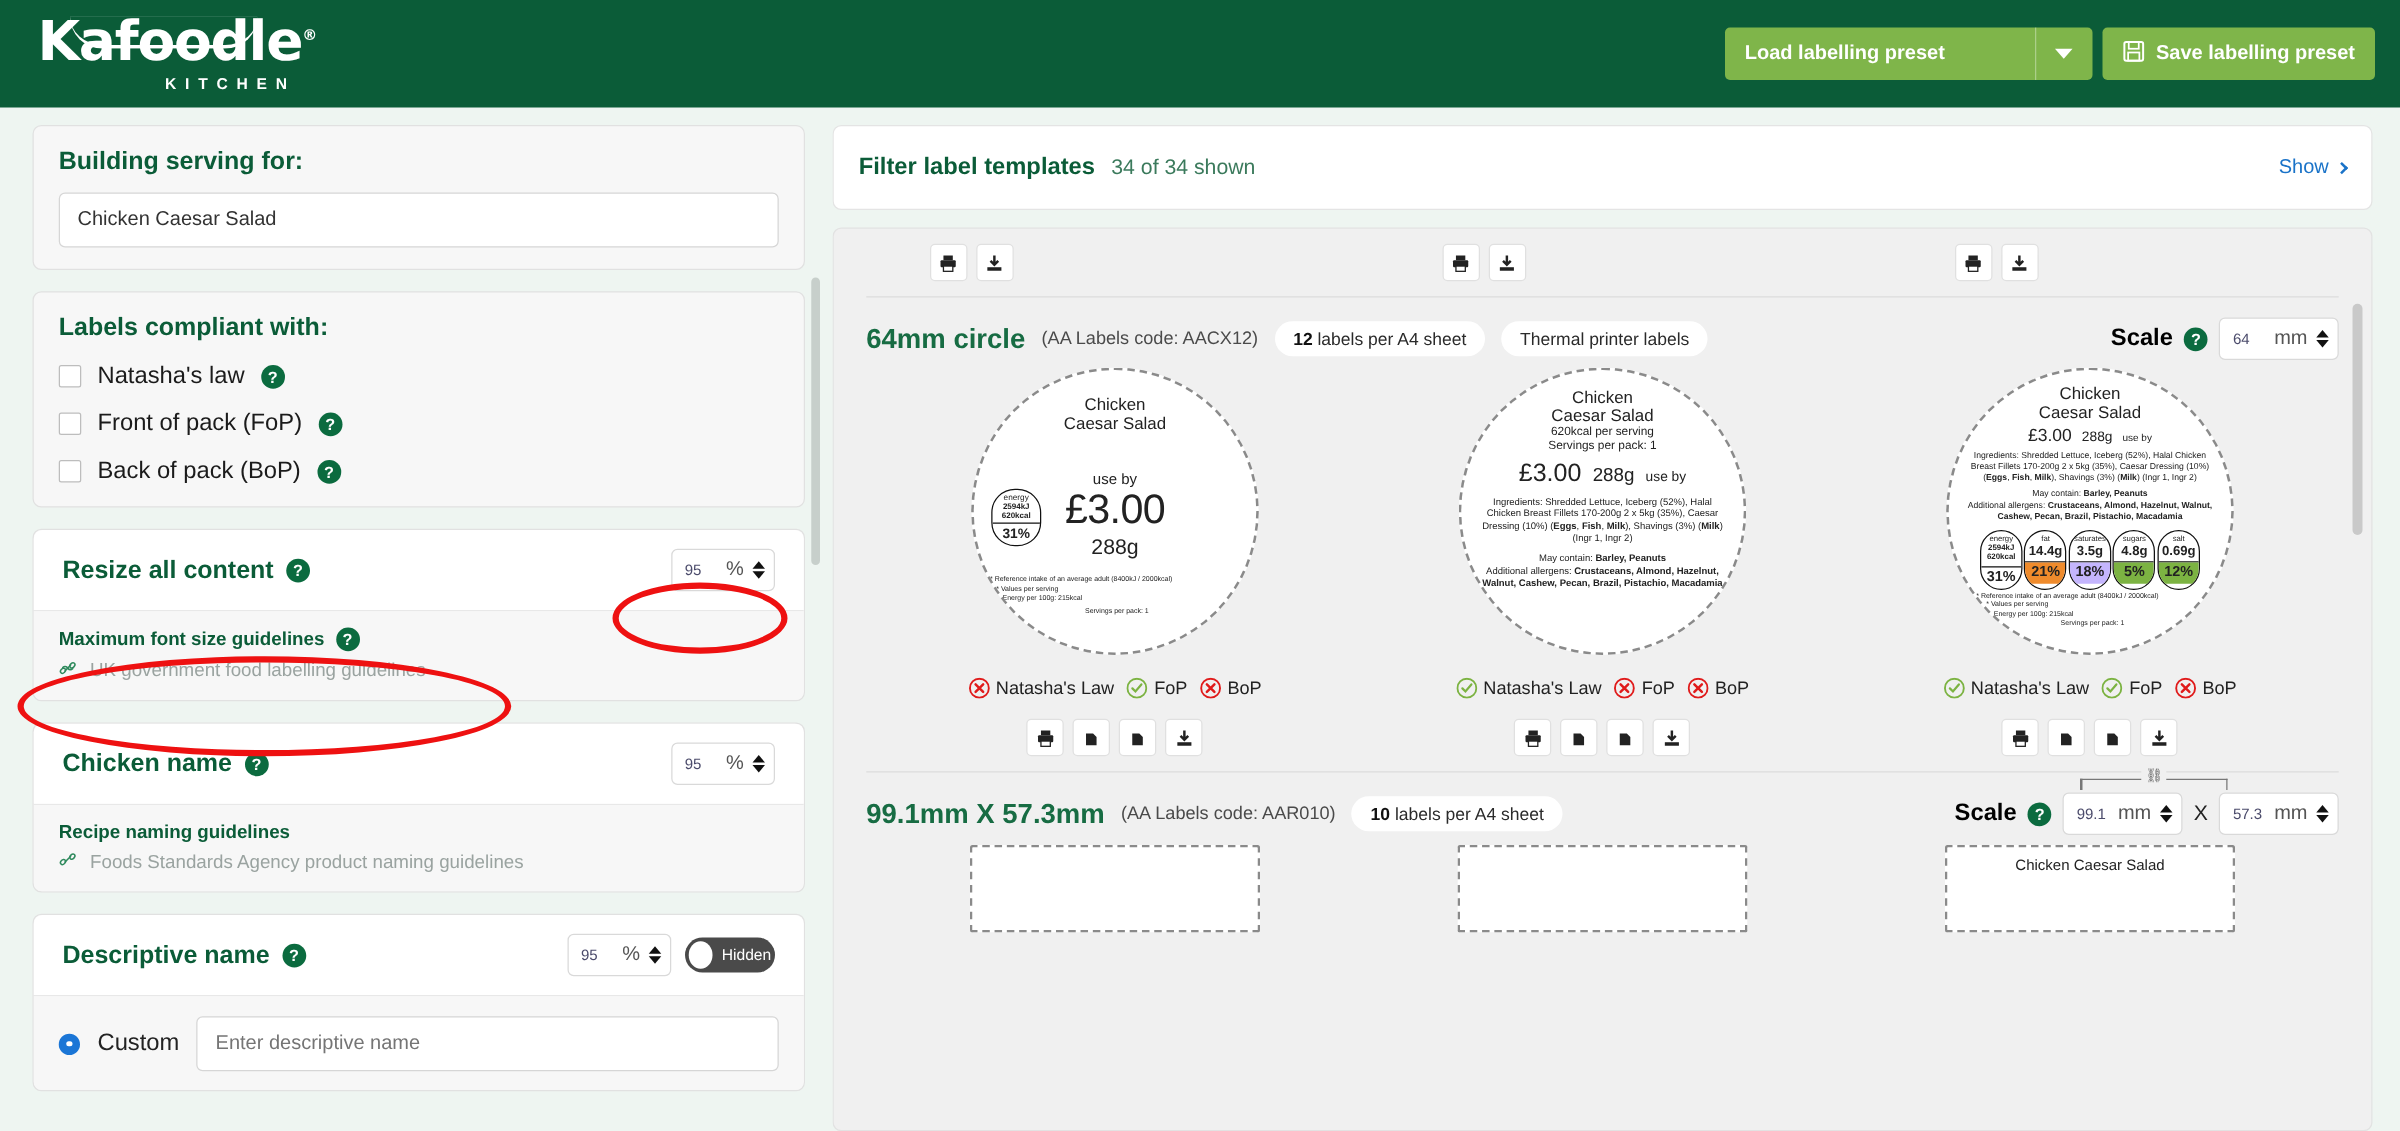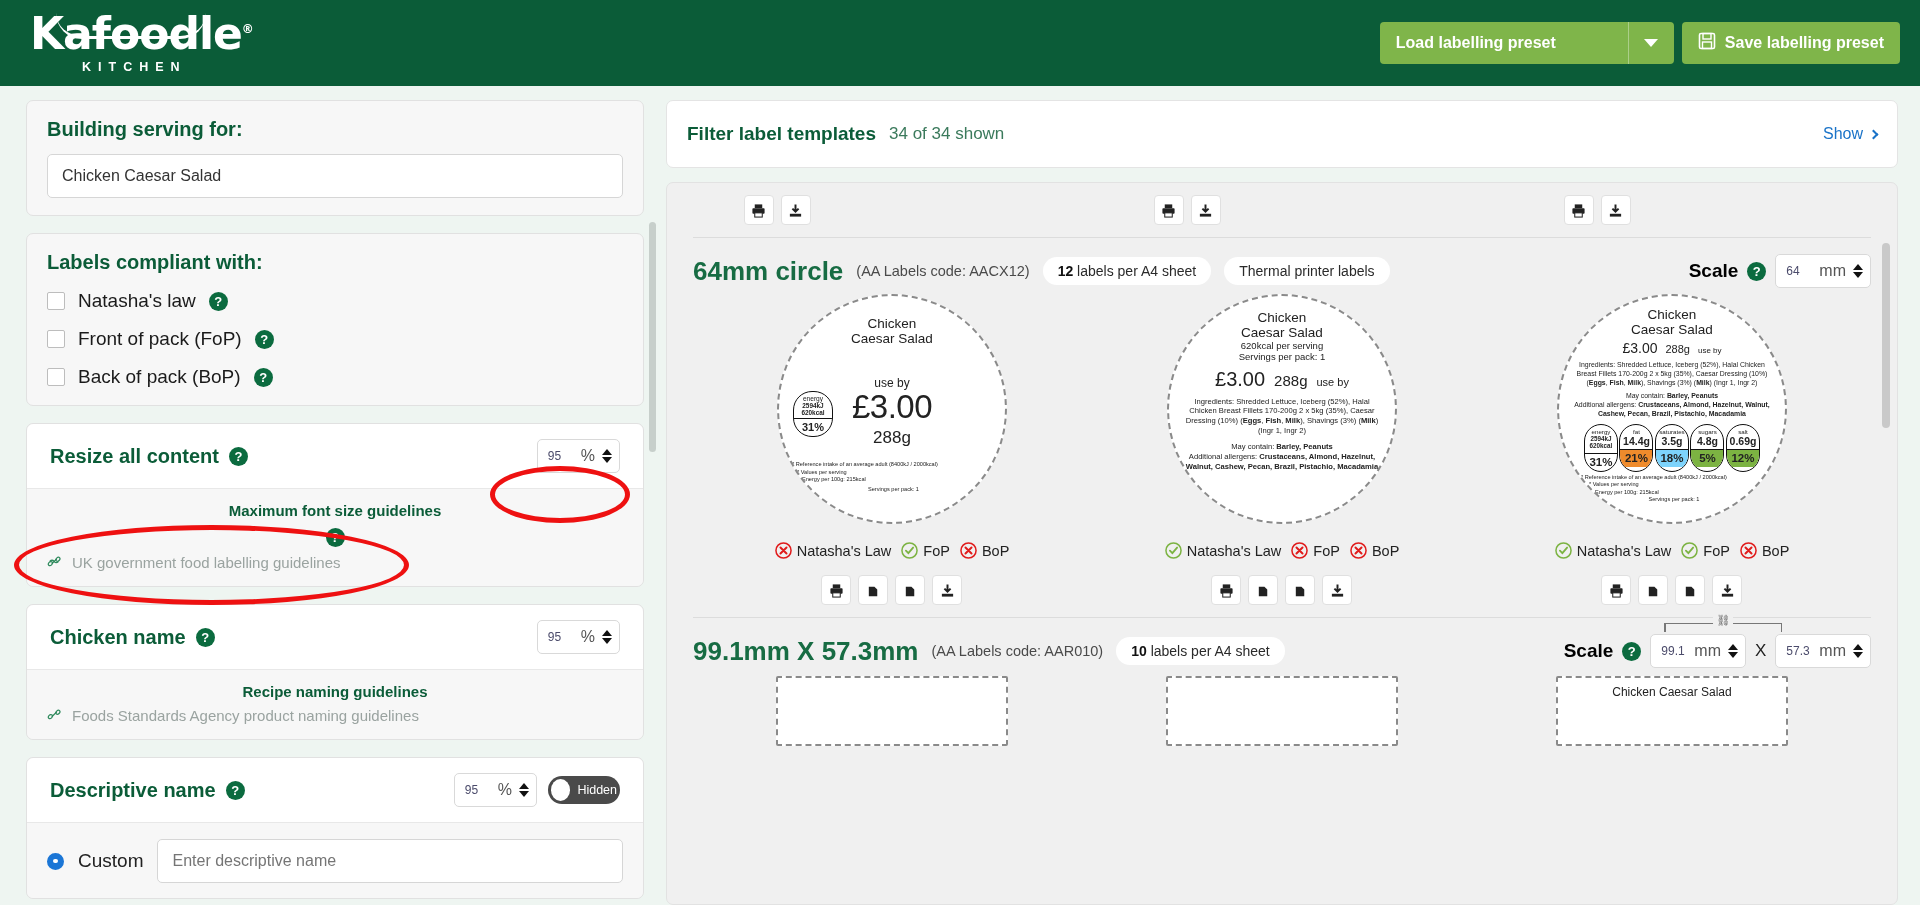--- a/index.html
+++ b/index.html
@@ -30,21 +30,21 @@
     font-family: "DejaVu Sans", sans-serif;
     position: relative;
   }
   .logo-word sup { font-size: 12px; vertical-align: super; }
   .logo-sub {
     color: #fff;
     font-size: 12.5px;
     letter-spacing: 7px;
     font-weight: 600;
     margin-top: 4px;
-    margin-left: 52px;
+    margin-left: 102px;
   }
   .logo-swoosh {
     position: absolute;
     left: 26px; bottom: 17px;
     width: 150px; height: 26px;
     border-bottom: 3px solid #fff;
     border-radius: 0 0 80px 80px;
     pointer-events: none;
   }
   .header-actions {
@@ -168,21 +168,20 @@
     border-top: 1px solid #e8e8e8;
     border-radius: 0 0 7px 7px;
   }
   .guide-title {
     color: #0b5c38;
     font-size: 15px;
     font-weight: 700;
     display: flex;
     align-items: center;
     gap: 9px;
-    flex-direction: column;
   }
   .guide-link {
     display: flex;
     align-items: center;
     gap: 10px;
     margin-top: 7px;
     color: #9aa3a0;
     font-size: 15px;
     cursor: pointer;
   }
@@ -325,21 +324,21 @@
   .tool-cell { flex: 1; display: flex; justify-content: center; }
   .tool-cell .toolrow { margin-left: -190px; }
 
   .tmpl-head {
     display: flex;
     align-items: center;
     gap: 13px;
     padding: 10px 26px 0 26px;
     margin-top: 6px;
   }
-  .tmpl-name { color: #176c43; font-size: 26px; font-weight: 700; }
+  .tmpl-name { color: #176c43; font-size: 22px; font-weight: 700; }
   .tmpl-code { color: #4a4a4a; font-size: 14.5px; }
   .pill {
     background: #fff;
     border-radius: 16px;
     padding: 6px 15px;
     font-size: 14px;
     color: #2a2a2a;
   }
   .pill b { color: #111; }
   .scale-wrap {
@@ -899,21 +898,21 @@
                 <div class="tl-pct">31%</div>
               </div>
               <div class="tl">
                 <div class="tl-name">fat</div>
                 <div class="tl-val">14.4g</div>
                 <div class="tl-pct" style="background:#ef8b2c;">21%</div>
               </div>
               <div class="tl">
                 <div class="tl-name">saturates</div>
                 <div class="tl-val">3.5g</div>
-                <div class="tl-pct" style="background:#7dd3fc;">18%</div>
+                <div class="tl-pct" style="background:#c4b5fd;">18%</div>
               </div>
               <div class="tl">
                 <div class="tl-name">sugars</div>
                 <div class="tl-val">4.8g</div>
                 <div class="tl-pct" style="background:#7cb342;">5%</div>
               </div>
               <div class="tl">
                 <div class="tl-name">salt</div>
                 <div class="tl-val">0.69g</div>
                 <div class="tl-pct" style="background:#7cb342;">12%</div>

